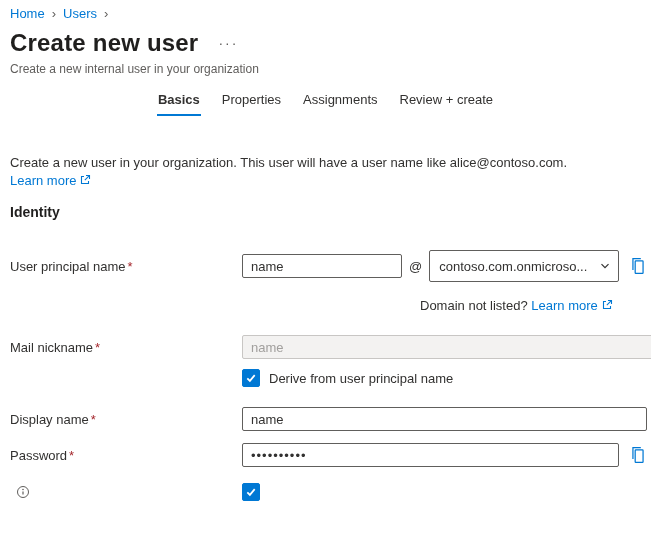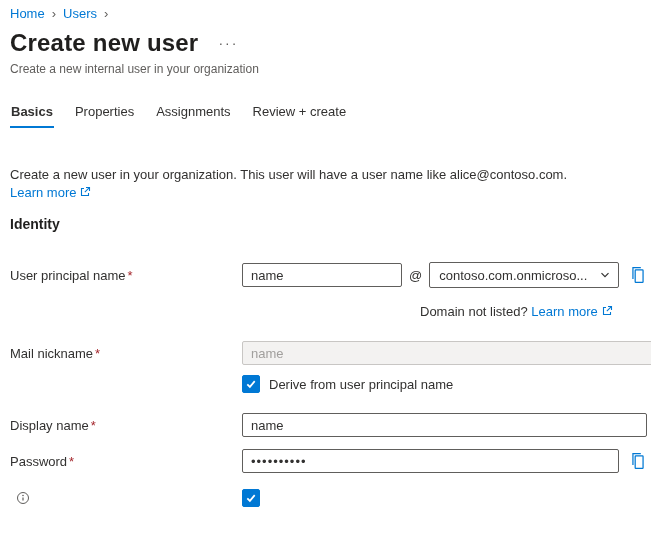--- a/index.html
+++ b/index.html
@@ -18,21 +18,21 @@
   .breadcrumb a { color: #0078d4; text-decoration: none; cursor: pointer; }
   .crumb-sep { color: #605e5c; margin: 0 7px; font-size: 13px; }
 
   
   .title-row { display: flex; align-items: center; margin-top: 8px; }
   h1 { font-size: 24px; font-weight: 700; color: #201f1e; letter-spacing: .2px; }
   .ctx-ellipsis { color: #605e5c; margin-left: 20px; letter-spacing: 2px; font-size: 14px; cursor: pointer; line-height: 1; }
   .subtitle { color: #605e5c; font-size: 12px; margin-top: 5px; }
 
   
-  .tabs { display: flex; gap: 20px; margin-top: 24px; }
+  .tabs { display: flex; gap: 20px; margin-top: 12px; justify-content: center; }
   .tab { position: relative; padding: 4px 1px 9px 1px; font-size: 13px; color: #323130; cursor: pointer; }
   .tab.active { font-weight: 700; }
   .tab.active::after {
     content: ""; position: absolute; left: 0; right: 0; bottom: 0;
     height: 2px; background: #0078d4;
   }
 
   
   .intro { margin-top: 38px; font-size: 13px; line-height: 1.35; }
   .link { color: #0078d4; text-decoration: none; cursor: pointer; white-space: nowrap; }
@@ -55,21 +55,21 @@
   .text-input.disabled { background: #f3f2f1; border-color: #c8c6c4; color: #a19f9d; }
 
   .upn-input { width: 160px; }
   .nickname-input { width: 413px; }
   .displayname-input { width: 405px; }
   .password-input { width: 377px; letter-spacing: 1px; }
 
   .at-symbol { margin: 0 7px; color: #323130; }
 
   .dropdown {
-    width: 190px; height: 26px; border: 1px solid #605e5c; border-radius: 2px;
+    width: 190px; height: 32px; border: 1px solid #605e5c; border-radius: 2px;
     background: #fff; display: flex; align-items: center; justify-content: space-between;
     padding: 0 7px 0 9px; cursor: pointer;
   }
   .dropdown-text { white-space: nowrap; overflow: hidden; font-size: 13px; }
 
   .copy-btn { margin-left: 10px; cursor: pointer; display: flex; align-items: center; }
 
   .note-row { margin-top: 16px; margin-left: 410px; font-size: 13px; }
 
   .checkbox-row { margin-top: 10px; }

